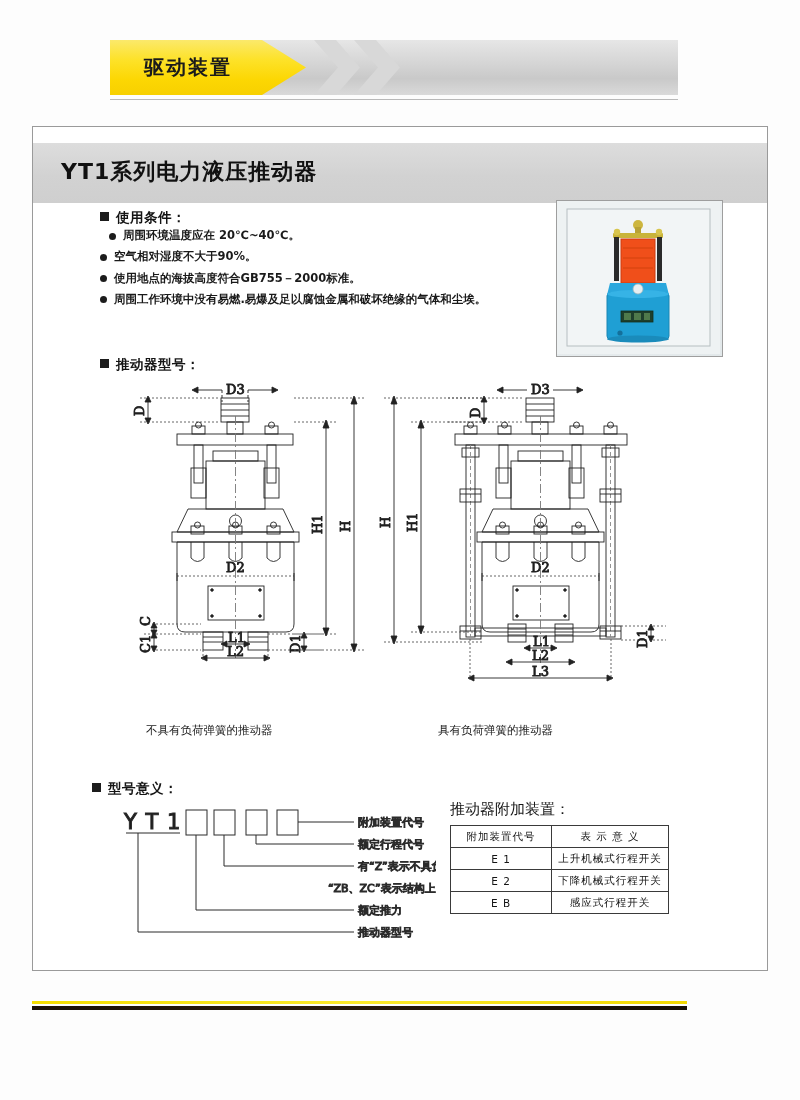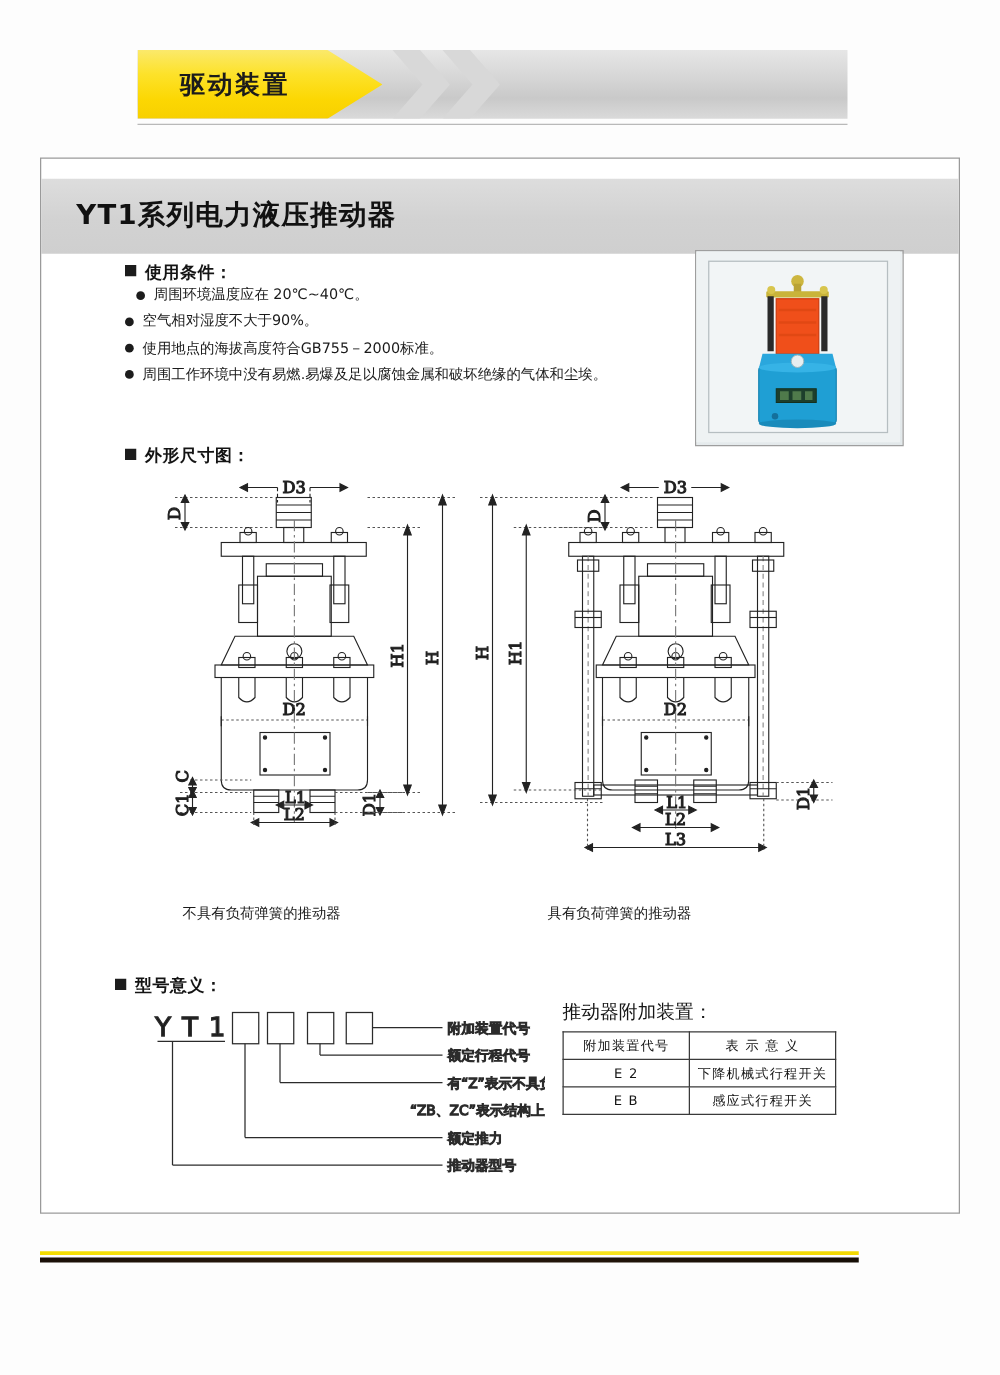--- a/index.html
+++ b/index.html
@@ -33,21 +33,21 @@
     border:1px solid #9a9a9a;background:#ffffff;box-sizing:border-box;}
   .title-band{position:absolute;left:0;top:16px;right:0;height:60px;
     background:linear-gradient(180deg,#dddddd 0%,#d2d2d2 55%,#cfcfcf 100%);}
   .title-band .ttl{position:absolute;left:28px;top:14px;font-size:22px;font-weight:700;letter-spacing:1px;color:#111;}
 
   
   .sec-head{position:absolute;font-size:13.5px;font-weight:700;color:#141414;letter-spacing:.5px;}
   .sq{display:inline-block;width:9px;height:9px;background:#1c1c1c;margin-right:7px;vertical-align:1px;}
 
   
-  .bullets{position:absolute;left:100px;top:229px;width:420px;}
+  .bullets{position:absolute;left:100px;top:229px;width:420px;font-weight:bold;}
   .bullet{display:flex;align-items:flex-start;margin-bottom:7.5px;font-size:11.5px;color:#1a1a1a;line-height:1.2;}
   .dot{width:7px;height:7px;border-radius:50%;background:#1c1c1c;margin-right:7px;margin-top:3.5px;flex:none;}
   .bullet.indent{margin-left:9px;}
 
   
   .photo{position:absolute;left:556px;top:200px;width:165px;height:155px;
     border:1px solid #9e9e9e;background:linear-gradient(160deg,#eef2f3 0%,#e7ecee 60%,#e2e8ea 100%);}
   .photo svg{display:block;}
 
   
@@ -151,21 +151,21 @@
       <rect x="64" y="110" width="32" height="11" fill="#1d3f2c" stroke="#14301f" stroke-width="0.8"></rect>
       <rect x="67" y="112" width="7" height="7" fill="#4f7a4b"></rect>
       <rect x="77" y="112" width="7" height="7" fill="#4f7a4b"></rect>
       <rect x="87" y="112" width="6" height="7" fill="#4f7a4b"></rect>
       <circle cx="63" cy="132" r="2.6" fill="#14709b"></circle>
       <ellipse cx="81" cy="138" rx="31" ry="3.5" fill="#1a8bbb"></ellipse>
     </svg>
   </div>
 
   <div class="sec-head" style="left:100px;top:356px;">
-    <span class="sq"></span><span>外形尺寸图：</span>
+    <span class="sq"></span><span>推动器型号：</span>
   </div>
 
   <div class="draw-wrap">
     <svg width="700" height="330" viewBox="0 0 700 330" style="stroke:#222;fill:none;stroke-width:0.9;shape-rendering:geometricPrecision">
 
       <g transform="translate(0,0)">
 
         <line x1="158" y1="14" x2="186" y2="14"></line>
         <path d="M162 11 L156 14 L162 17 Z" fill="#222"></path>
         <line x1="212" y1="14" x2="240" y2="14"></line>
@@ -466,20 +466,24 @@
     <div class="tbl-title">推动器附加装置：</div>
     <table class="addon">
       <thead>
         <tr>
           <th class="c1">附加装置代号</th>
           <th class="c2">表 示 意 义</th>
         </tr>
       </thead>
       <tbody>
         <tr>
+          <td>E 1</td>
+          <td>上升机械式行程开关</td>
+        </tr>
+        <tr>
           <td>E 2</td>
           <td>下降机械式行程开关</td>
         </tr>
         <tr>
           <td>E B</td>
           <td>感应式行程开关</td>
         </tr>
       </tbody>
     </table>
   </div>

